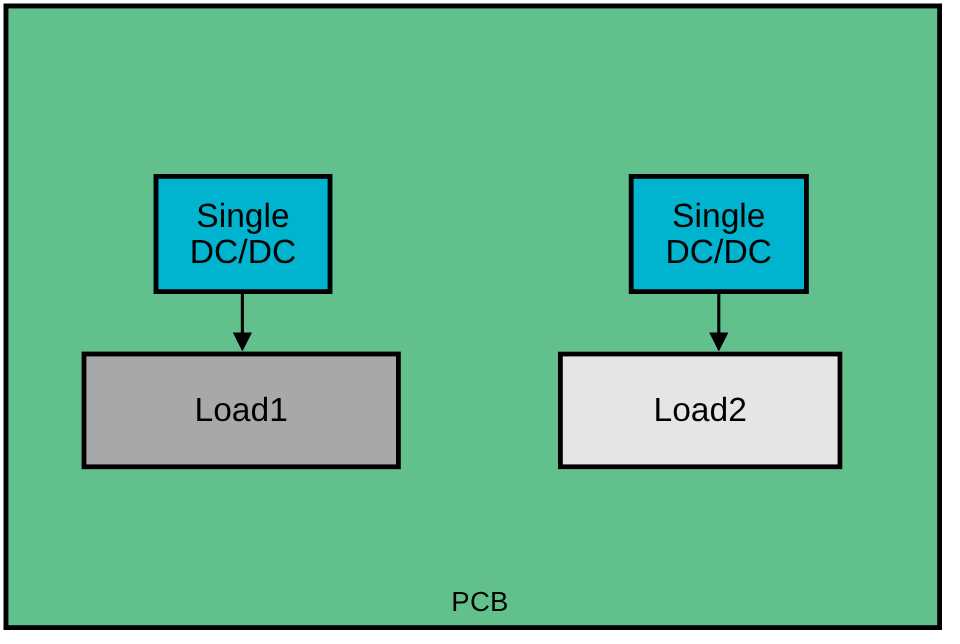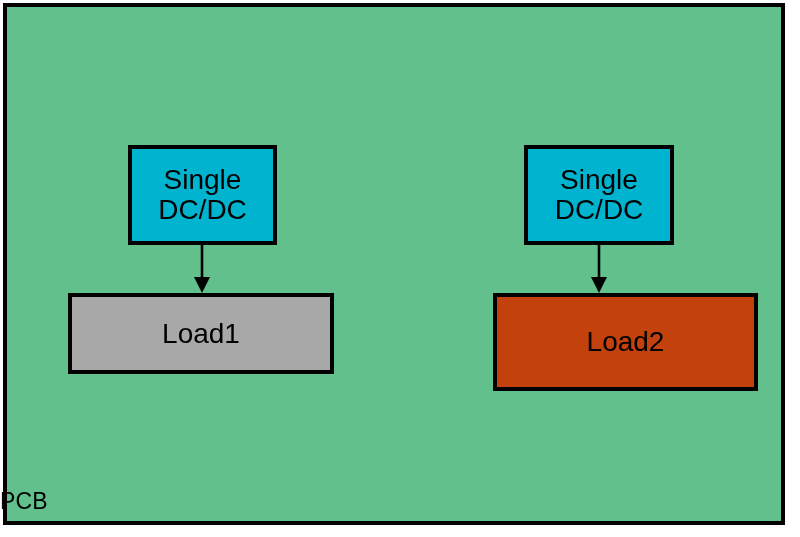--- a/index.html
+++ b/index.html
@@ -27,20 +27,21 @@
     height: 522px;
     box-sizing: border-box;
     background: #62c08d;
     border: 4px solid #000000;
   }
   .pcb-label {
     position: absolute;
     left: 0;
     top: 488px;
     width: 800px;
+    text-align: center;
     font-size: 23px;
     line-height: 27px;
     color: #000000;
     font-family: "Liberation Sans", sans-serif;
     letter-spacing: 0.2px;
   }
   
   .block {
     position: absolute;
     box-sizing: border-box;
@@ -81,25 +82,25 @@
   <div class="block converter" id="converter-left" style="left: 128px; top: 145px; width: 149px; height: 100px; background: rgb(0, 180, 208);">
     <span class="block-text">Single
 DC/DC</span>
   </div>
 
   <div class="block converter" id="converter-right" style="left: 524px; top: 145px; width: 150px; height: 100px; background: rgb(0, 180, 208);">
     <span class="block-text">Single
 DC/DC</span>
   </div>
 
-  <div class="block load" id="load-1" style="left: 68px; top: 293px; width: 266px; height: 81px; background: rgb(168, 168, 168);">
+  <div class="block load" id="load-1" style="left: 68px; top: 293px; width: 266px; height: 98px; background: rgb(168, 168, 168);">
     <span class="block-text">Load1</span>
   </div>
 
-  <div class="block load" id="load-2" style="left: 465px; top: 293px; width: 265px; height: 98px; background: #c2410c; margin-left: 28px;">
+  <div class="block load" id="load-2" style="left: 465px; top: 293px; width: 237px; height: 98px; background: #e5e5e5;">
     <span class="block-text">Load2</span>
   </div>
 
   <div class="arrow" id="arrow-left" style="left: 184px; top: 245px; width: 36px; height: 48px;">
       <svg width="36" height="48" viewBox="0 0 36 48">
         <line x1="18" y1="0" x2="18" y2="33" stroke="#000000" stroke-width="2.6"></line>
         <polygon points="10,32 26,32 18,48" fill="#000000"></polygon>
       </svg>
     </div>
   <div class="arrow" id="arrow-right" style="left: 581px; top: 245px; width: 36px; height: 48px;">

